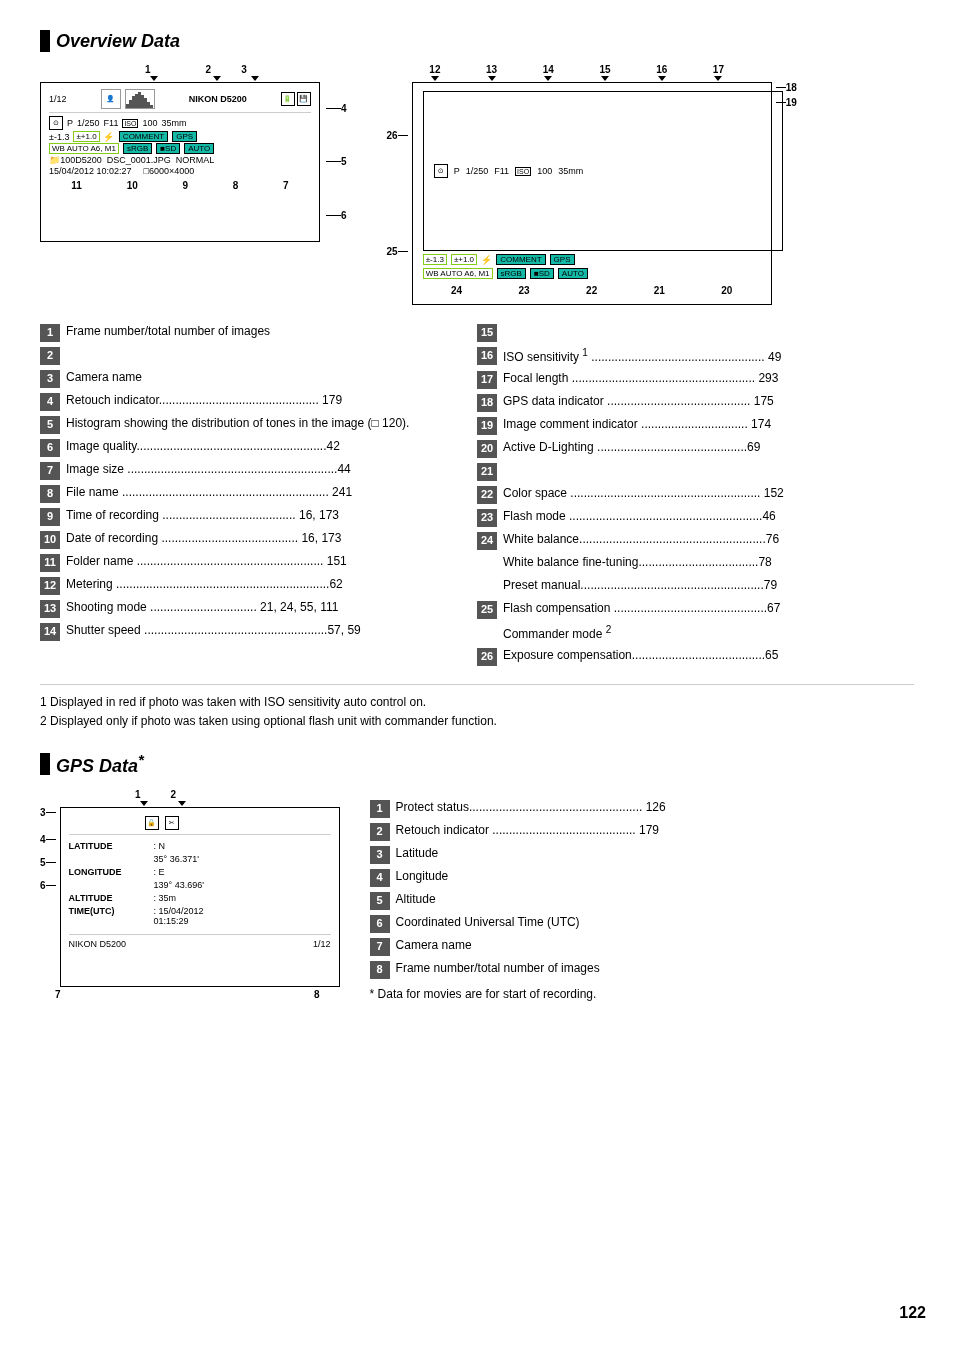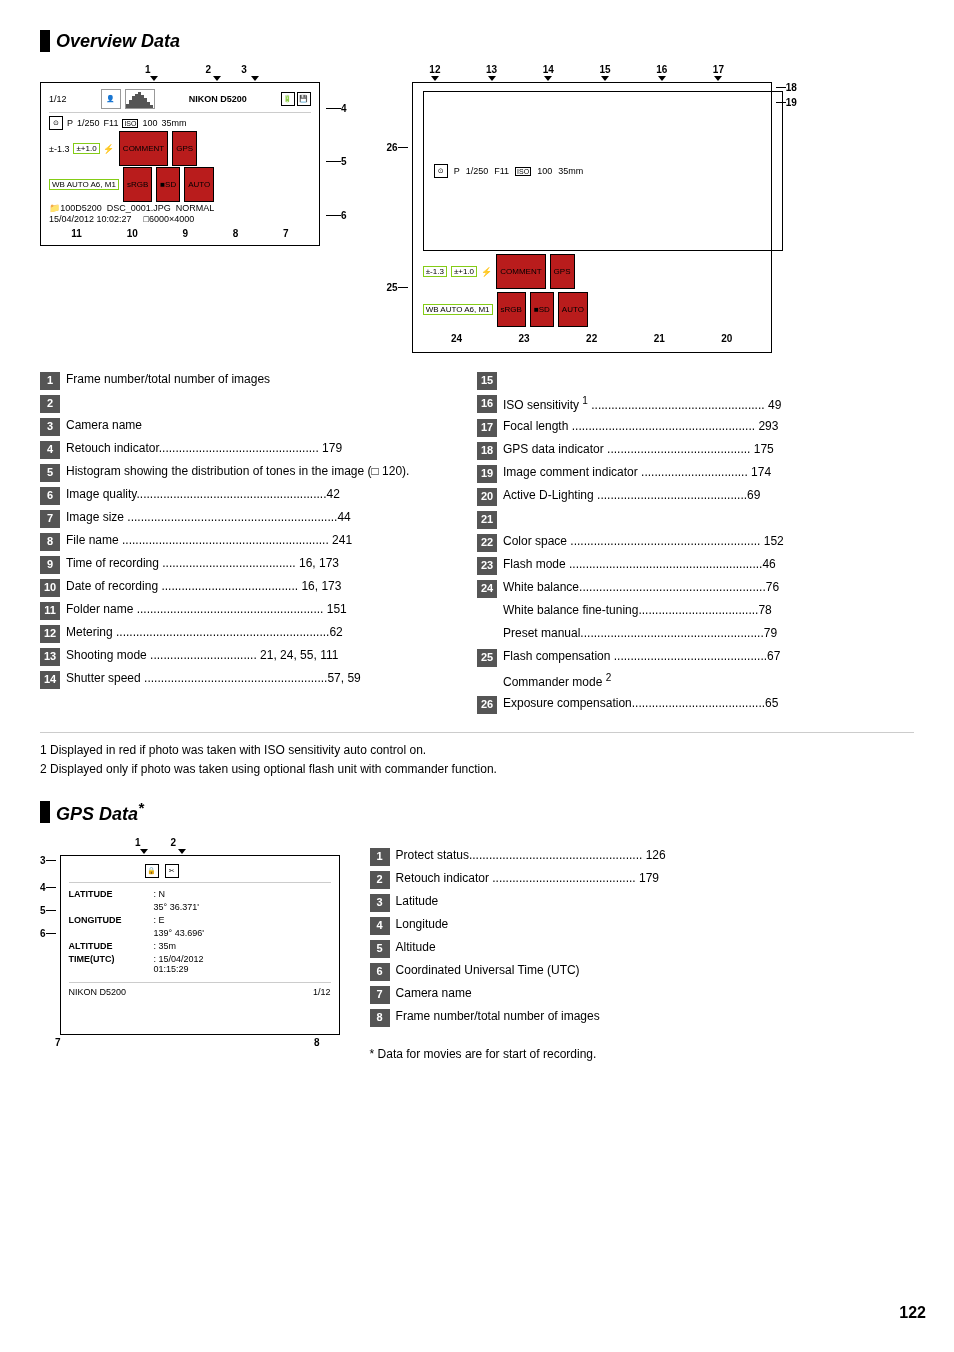--- a/index.html
+++ b/index.html
@@ -231,23 +231,23 @@
     }
 
     .small-box {
       border: 1px solid #84cc16;
       padding: 0 2px;
       font-size: 8px;
     }
 
     .tag-box {
       border: 1px solid #000;
-      padding: 12px 3px;
+      padding: 0 3px;
       font-size: 8px;
-      background: #b91c1c;
+      background: #14b8a6;
     }
   </style>
 </head>
 <body>
 
 <div>
   <div class="section-header">
     <span class="section-bar"></span>
     <span class="section-title">Overview Data</span>
   </div>
@@ -681,20 +681,20 @@
         <span class="item-text">Coordinated Universal Time (UTC)</span>
       </div>
       <div class="item-row">
         <span class="item-number">7</span>
         <span class="item-text">Camera name</span>
       </div>
       <div class="item-row">
         <span class="item-number">8</span>
         <span class="item-text">Frame number/total number of images</span>
       </div>
-      <div style="margin-top:20px;font-size:12px;">
+      <div style="margin-top:8px;font-size:12px;">
         <span>* Data for movies are for start of recording.</span>
       </div>
     </div>
   </div>
 </div>
 
 <div class="page-number">122</div>
 
 </body></html>

